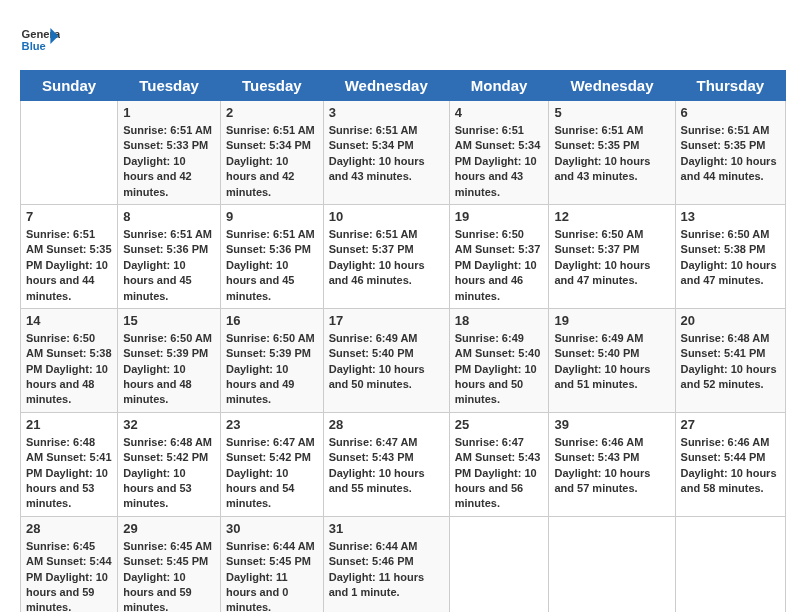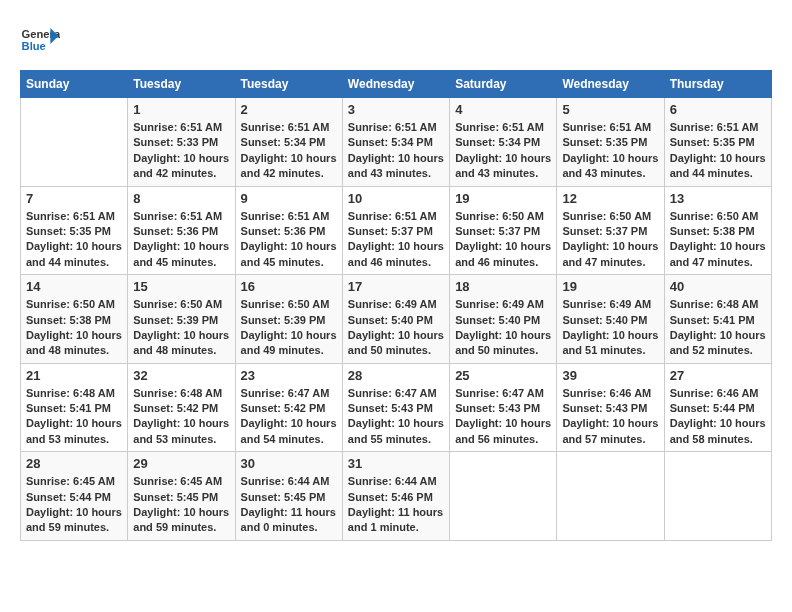--- a/index.html
+++ b/index.html
@@ -40,22 +40,22 @@
     }
     table {
       width: 100%;
       border-collapse: collapse;
       font-size: 11px;
     }
     thead tr th {
       background-color: #2f6db5;
       color: white;
       text-align: left;
-      padding: 6px 5px;
-      font-size: 12px;
+      padding: 6px 21px;
+      font-size: 15px;
       font-weight: bold;
       border: 1px solid #2f6db5;
     }
     tbody tr td {
       border: 1px solid #ccc;
       vertical-align: top;
       padding: 4px 5px;
       min-height: 80px;
       height: 88px;
       width: 107px;
@@ -98,21 +98,21 @@
   </div>
 </div>
 
 <table>
   <thead>
     <tr id="weekday-header">
     <th>Sunday</th>
         <th>Tuesday</th>
         <th>Tuesday</th>
         <th>Wednesday</th>
-        <th>Saturday</th>
+        <th>Monday</th>
         <th>Wednesday</th>
         <th>Thursday</th>
       </tr>
   </thead>
   <tbody id="calendar-body">
   <tr>
         <td class="empty"></td>
         <td>
           <span class="day-num">1</span>
           <div class="day-info">Sunrise: 6:51 AM
@@ -244,21 +244,21 @@
 and 50 minutes.</div>
         </td>
         <td>
           <span class="day-num">19</span>
           <div class="day-info">Sunrise: 6:49 AM
 Sunset: 5:40 PM
 Daylight: 10 hours
 and 51 minutes.</div>
         </td>
         <td>
-          <span class="day-num">40</span>
+          <span class="day-num">20</span>
           <div class="day-info">Sunrise: 6:48 AM
 Sunset: 5:41 PM
 Daylight: 10 hours
 and 52 minutes.</div>
         </td>
       </tr>
       <tr>
         <td>
           <span class="day-num">21</span>
           <div class="day-info">Sunrise: 6:48 AM

